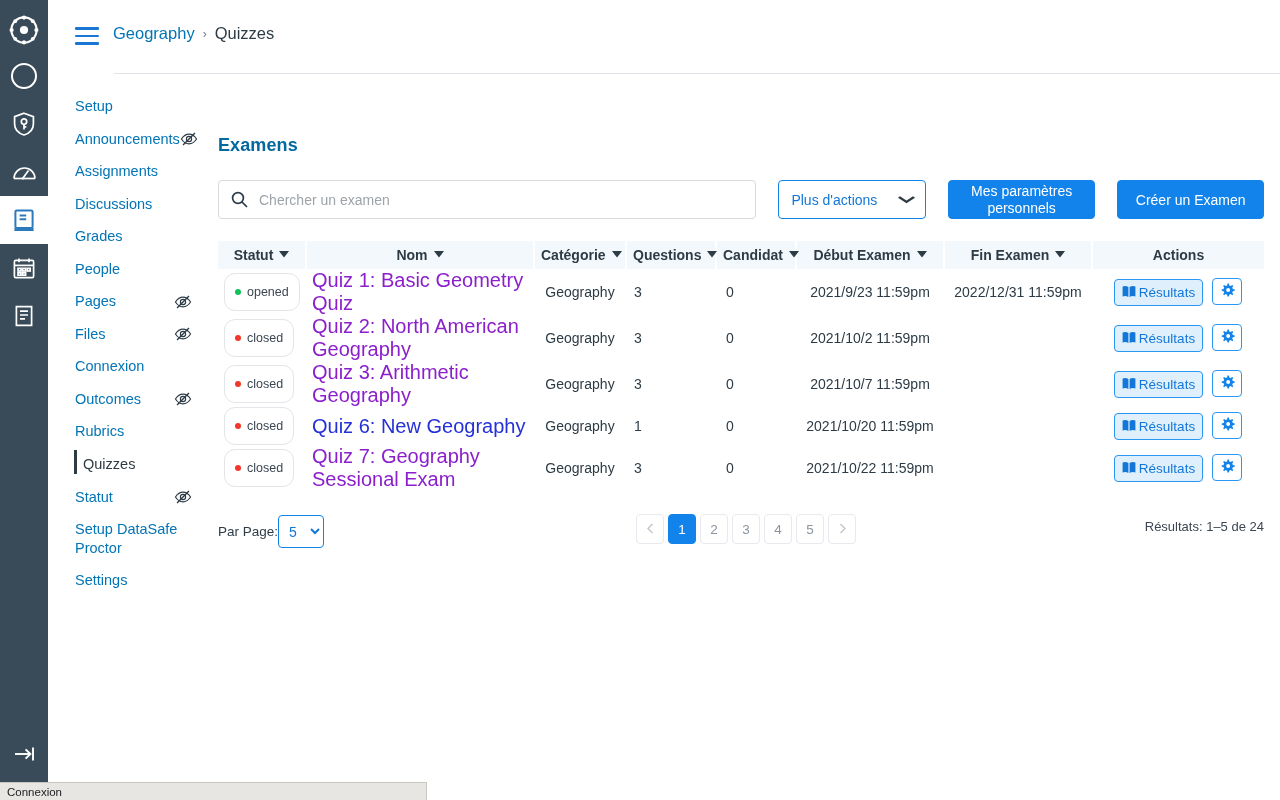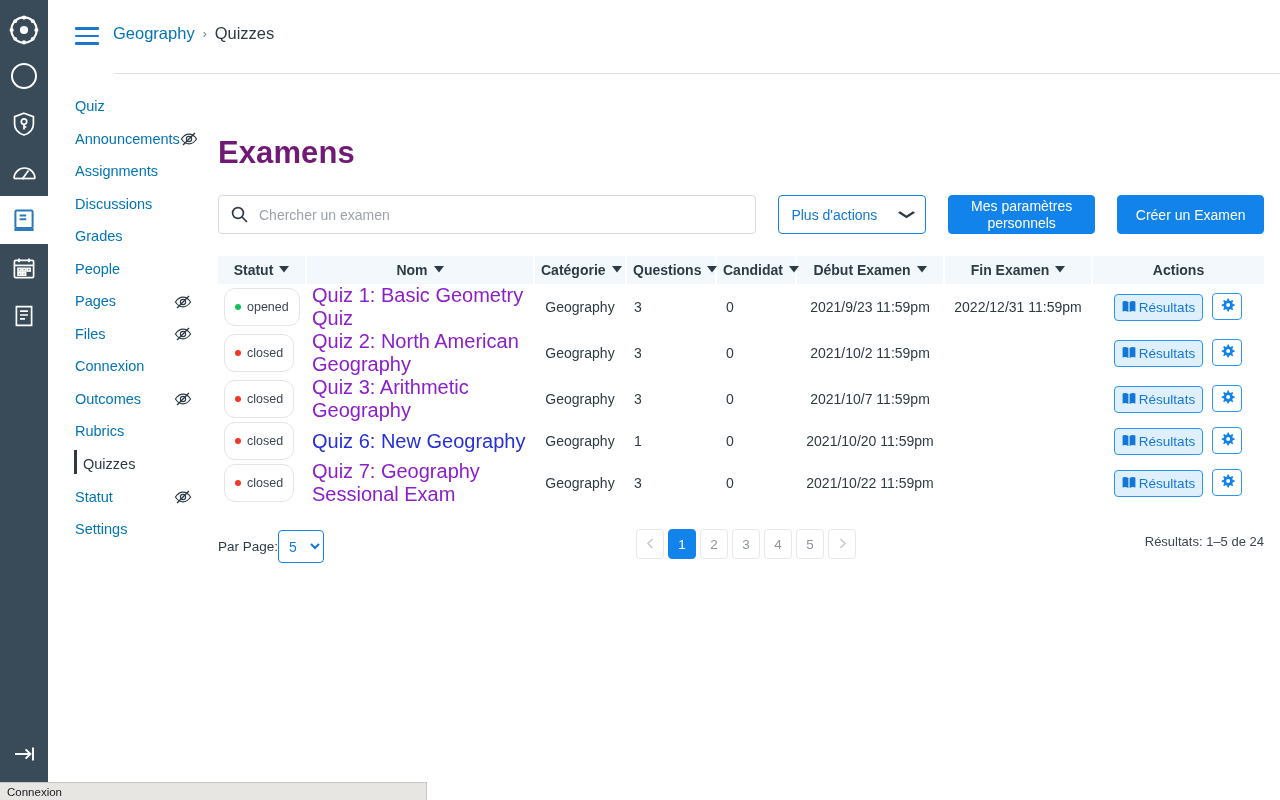--- a/index.html
+++ b/index.html
@@ -72,21 +72,21 @@
   .cn-item.active::before {
     content: ""; position: absolute; left: 26px; top: 2px;
     width: 2.5px; height: 24px; background: #2D3B45;
   }
   .cn-item.active .lbl { padding-left: 8px; }
   .eye-off { width: 18px; height: 18px; flex: 0 0 18px; color: #2D3B45; }
 
   
   .main { position: absolute; left: 218px; top: 135px; width: 1046px; }
   .page-title {
-    font-size: 31px; font-weight: bold; color: #701a75;
+    font-size: 18px; font-weight: bold; color: #0369a1;
     letter-spacing: .1px;
   }
 
   .toolbar {
     margin-top: 24px; display: flex; align-items: flex-start; gap: 22px;
   }
   .search-wrap {
     position: relative; width: 558px; height: 39px;
   }
   .search-wrap input {
@@ -299,21 +299,21 @@
     <div class="crumbs">
       <a href="#">Geography</a>
       <span class="sep">›</span>
       <span class="cur">Quizzes</span>
     </div>
     <div class="topdivider"></div>
   </header>
 
   <nav class="coursenav" id="coursenav">
       <a href="#" class="cn-item">
-        <span class="lbl">Quiz</span>
+        <span class="lbl">Setup</span>
       </a>
       <a href="#" class="cn-item">
         <span class="lbl">Announcements</span>
         <span class="eye-off"><svg viewBox="0 0 20 20" fill="none" stroke="currentColor" stroke-width="1.3">
             <path d="M1.6 10 C4 6.2 7 4.6 10 4.6 C13 4.6 16 6.2 18.4 10 C16 13.8 13 15.4 10 15.4 C7 15.4 4 13.8 1.6 10 Z"></path>
             <circle cx="10" cy="10" r="2.9"></circle>
             <path d="M3.4 16.6 L16.6 3.4" stroke-width="1.5"></path>
           </svg></span>
       </a>
       <a href="#" class="cn-item">
@@ -361,20 +361,23 @@
       <a href="#" class="cn-item active">
         <span class="lbl">Quizzes</span>
       </a>
       <a href="#" class="cn-item">
         <span class="lbl">Statut</span>
         <span class="eye-off"><svg viewBox="0 0 20 20" fill="none" stroke="currentColor" stroke-width="1.3">
             <path d="M1.6 10 C4 6.2 7 4.6 10 4.6 C13 4.6 16 6.2 18.4 10 C16 13.8 13 15.4 10 15.4 C7 15.4 4 13.8 1.6 10 Z"></path>
             <circle cx="10" cy="10" r="2.9"></circle>
             <path d="M3.4 16.6 L16.6 3.4" stroke-width="1.5"></path>
           </svg></span>
+      </a>
+      <a href="#" class="cn-item">
+        <span class="lbl">Setup DataSafe Proctor</span>
       </a>
       <a href="#" class="cn-item">
         <span class="lbl">Settings</span>
       </a>
     </nav>
 
   <main class="main">
 
     <h1 class="page-title">Examens</h1>
 

